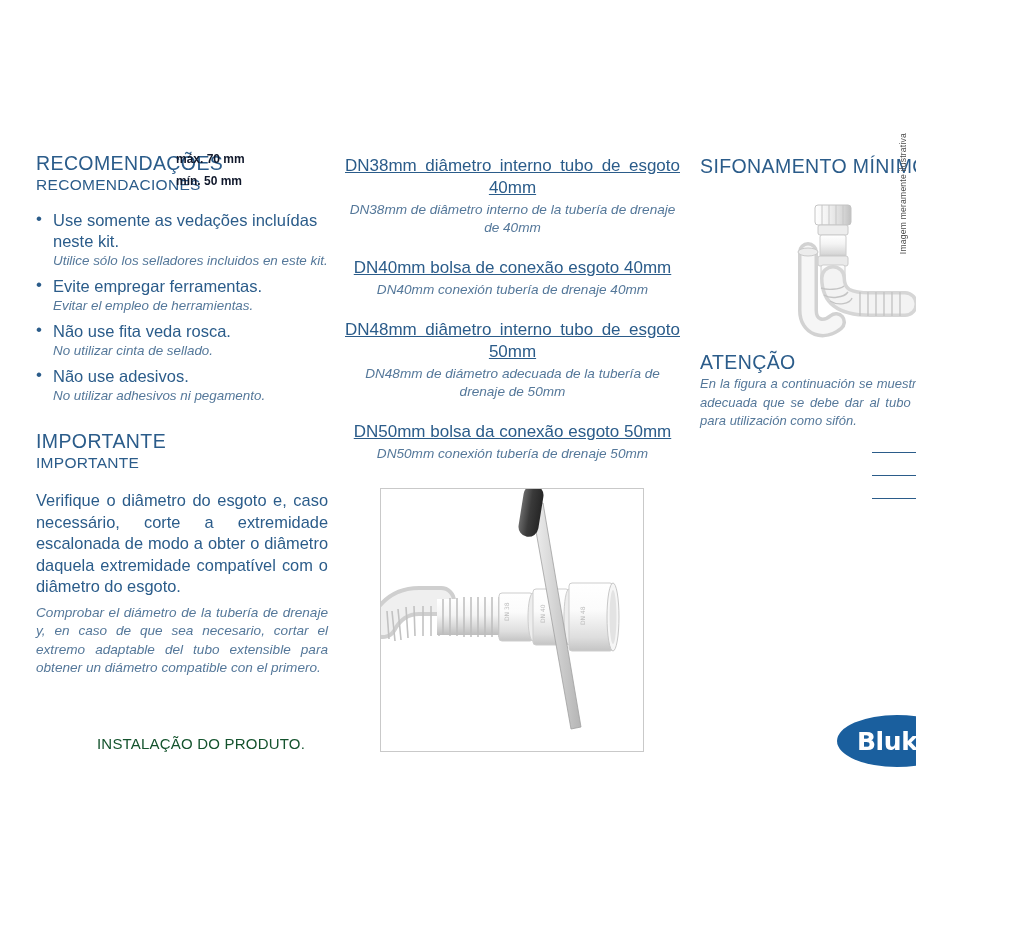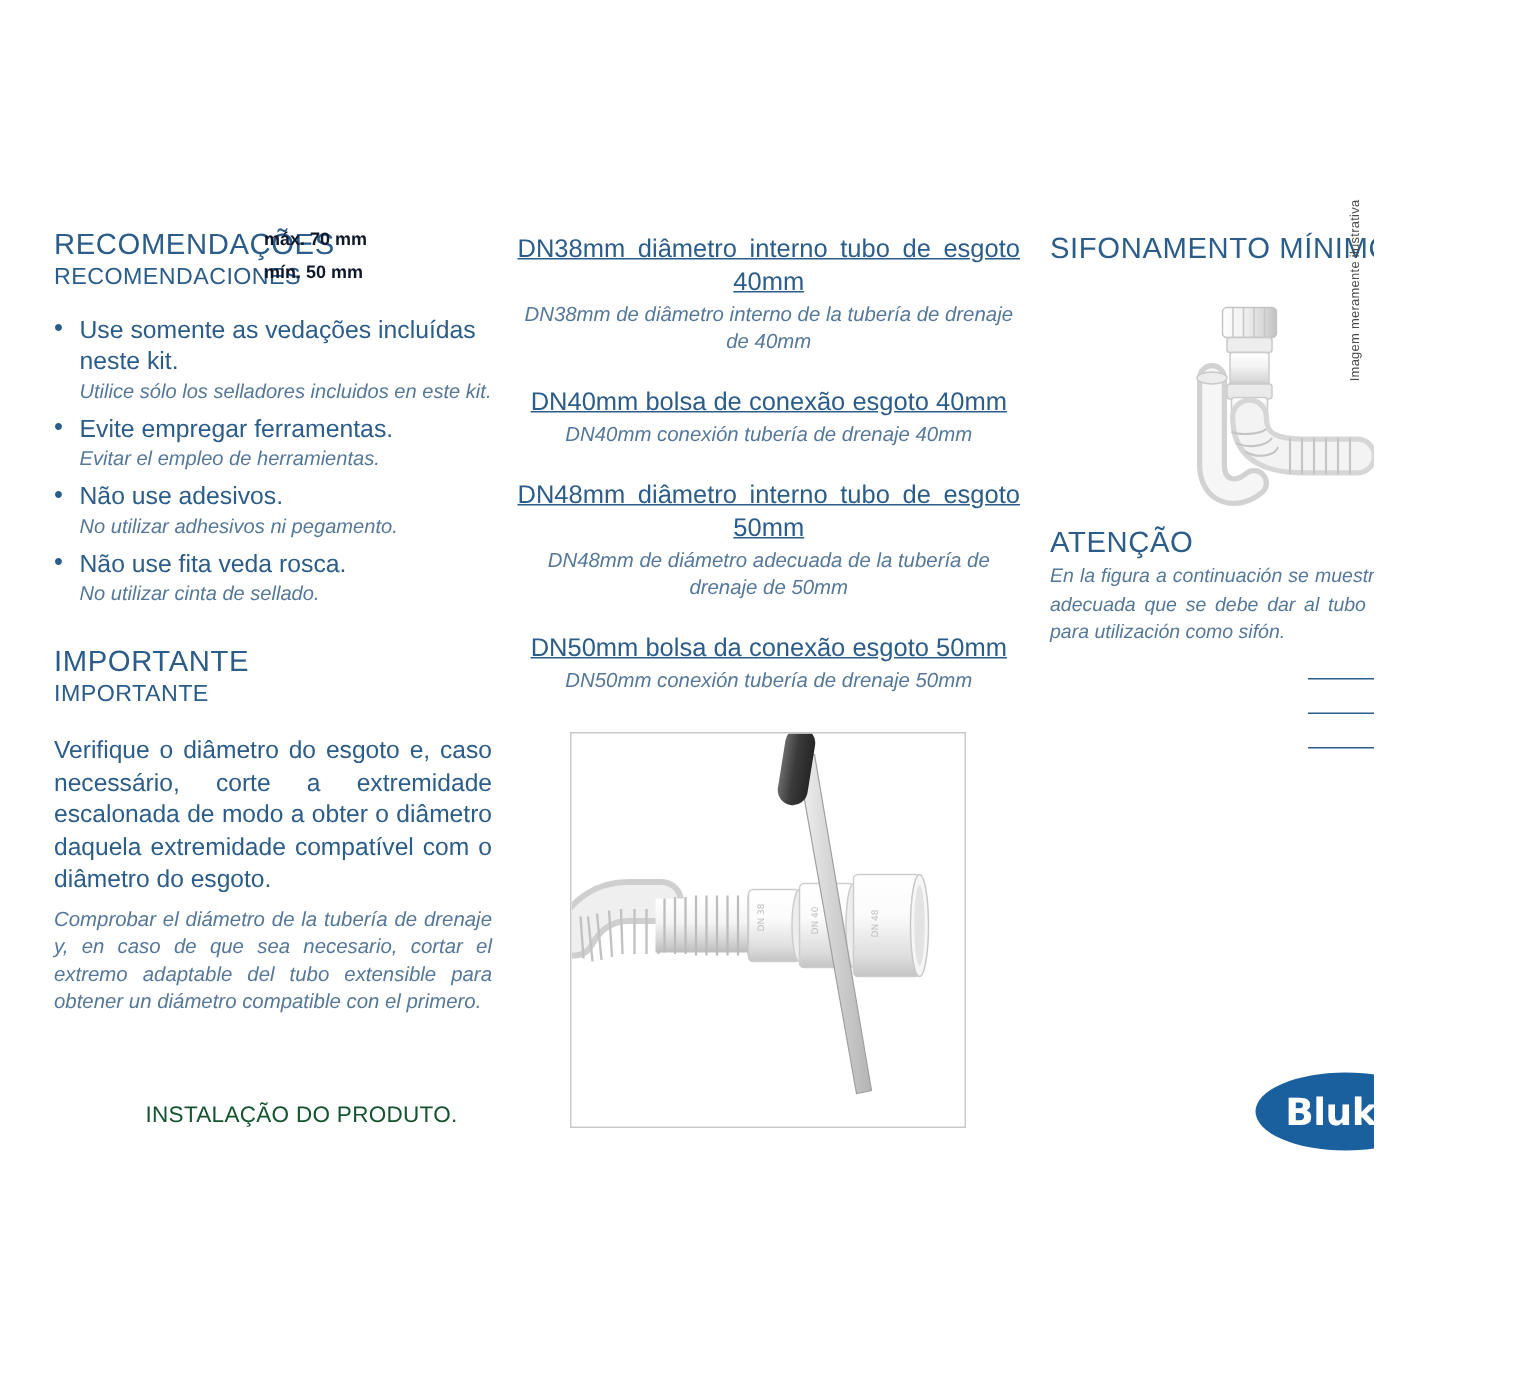--- a/index.html
+++ b/index.html
@@ -222,26 +222,26 @@
       <ul class="bullets">
         <li>
           <span class="b-pt">Use somente as vedações incluídas neste kit.</span>
           <span class="b-es">Utilice sólo los selladores incluidos en este kit.</span>
         </li>
         <li>
           <span class="b-pt">Evite empregar ferramentas.</span>
           <span class="b-es">Evitar el empleo de herramientas.</span>
         </li>
         <li>
+          <span class="b-pt">Não use fita veda rosca.</span>
+          <span class="b-es">No utilizar cinta de sellado.</span>
+        </li>
+        <li>
           <span class="b-pt">Não use adesivos.</span>
           <span class="b-es">No utilizar adhesivos ni pegamento.</span>
-        </li>
-        <li>
-          <span class="b-pt">Não use fita veda rosca.</span>
-          <span class="b-es">No utilizar cinta de sellado.</span>
         </li>
       </ul>
     </div>
 
     <div style="margin-top:26px;">
       <div class="h-pt">IMPORTANTE</div>
       <div class="h-es" style="margin-bottom:18px;">IMPORTANTE</div>
       <p class="p-pt">Verifique o diâmetro do esgoto e, caso necessário, corte a extremidade escalonada de modo a obter o diâmetro daquela extremidade compatível com o diâmetro do esgoto.</p>
       <p class="p-es">Comprobar el diámetro de la tubería de drenaje y, en caso de que sea necesario, cortar el extremo adaptable del tubo extensible para obtener un diámetro compatible con el primero.</p>
     </div>

